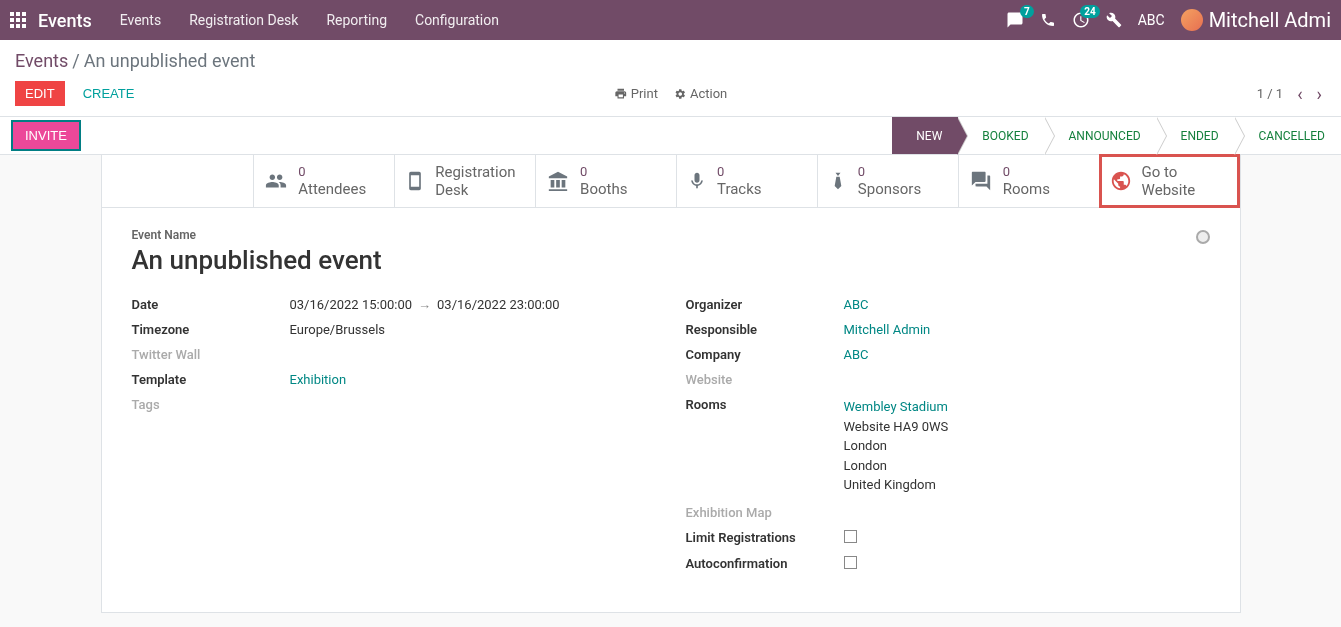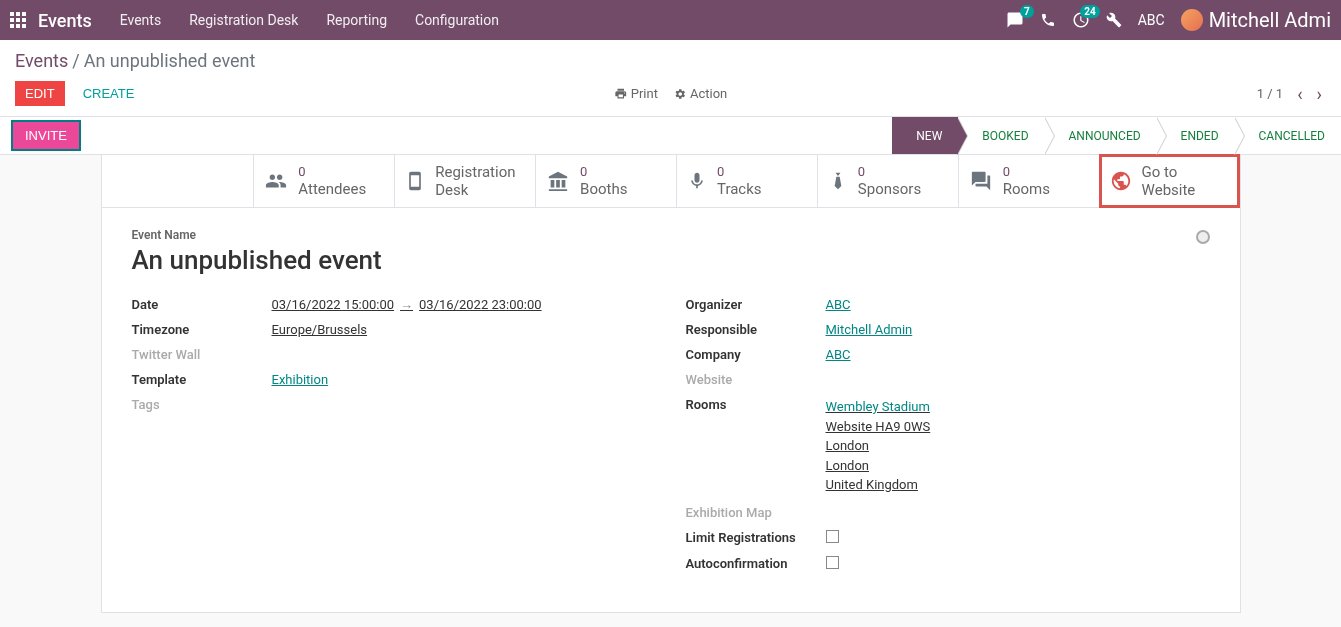--- a/index.html
+++ b/index.html
@@ -56,23 +56,23 @@
   .stat-btn.highlight .icon { color: #d9534f; }
   
   .sheet-body { padding: 20px 30px 30px 30px; position: relative; }
   .status-dot { position: absolute; top: 22px; right: 30px; width: 14px; height: 14px; border: 2px solid #aaa; border-radius: 50%; background: #eee; cursor: pointer; }
   .field-label-top { font-size: 12px; color: #666; margin-bottom: 3px; font-weight: 600; }
   .event-title { font-size: 26px; font-weight: 500; color: #333; margin-bottom: 22px; }
   
   .two-col { display: flex; gap: 30px; }
   .col { flex: 1; }
   .field-row { display: flex; margin-bottom: 10px; align-items: flex-start; }
-  .field-row .label { width: 140px; font-size: 13px; font-weight: 600; color: #333; padding-top: 0; }
+  .field-row .label { width: 158px; font-size: 13px; font-weight: 600; color: #333; padding-top: 0; }
   .field-row .label.muted { color: #aaa; font-weight: 500; }
-  .field-row .value { flex: 1; font-size: 13px; color: #333; text-decoration: underline; }
+  .field-row .value { flex: 1; font-size: 13px; color: #333; }
   .field-row .value.link { color: #008784; }
   .field-row .value .arrow { color: #888; margin: 0 6px; }
   .checkbox-box { width: 13px; height: 13px; border: 1px solid #888; display: inline-block; }
   .addr-line { line-height: 1.5; }
   
   svg { display: block; }
 </style>
 </head>
 <body>
 

